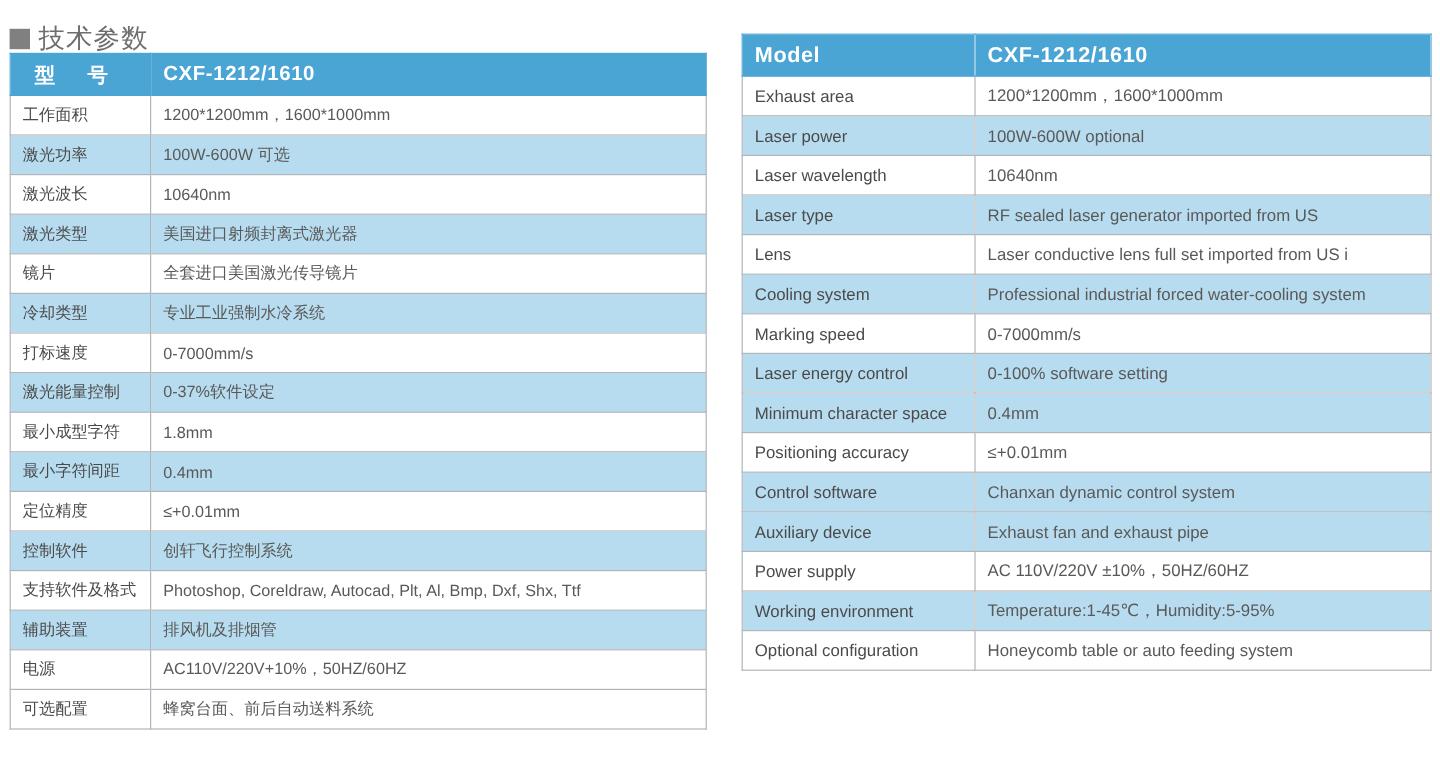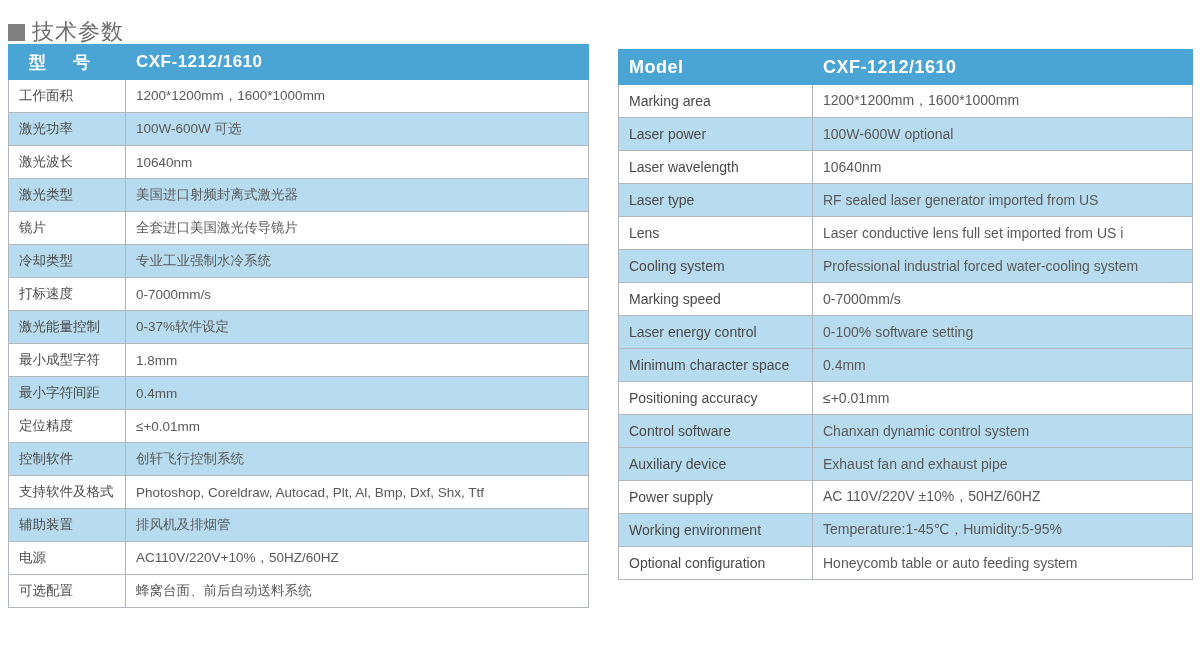--- a/index.html
+++ b/index.html
@@ -52,21 +52,21 @@
     table-layout: fixed;
     border: 1px solid #9aa0a6;
   }
   #table-left {
     left: 8px;
     top: 44px;
     width: 580px;
   }
   #table-right {
     left: 618px;
-    top: 49px;
+    top: 28px;
     width: 574px;
   }
 
   .spec-table tr {
     height: 33px;
   }
 
   .spec-table th,
   .spec-table td {
     border: 1px solid #b0b6bb;
@@ -221,21 +221,21 @@
       <col class="c2">
     </colgroup>
     <thead>
       <tr>
         <th class="col-key">Model</th>
         <th class="col-val">CXF-1212/1610</th>
       </tr>
     </thead>
     <tbody id="body-right">
         <tr class="row-odd">
-          <td class="col-key">Marking area</td>
+          <td class="col-key">Exhaust area</td>
           <td class="col-val">1200*1200mm，1600*1000mm</td>
         </tr>
         <tr class="row-even">
           <td class="col-key">Laser power</td>
           <td class="col-val">100W-600W optional</td>
         </tr>
         <tr class="row-odd">
           <td class="col-key">Laser wavelength</td>
           <td class="col-val">10640nm</td>
         </tr>

